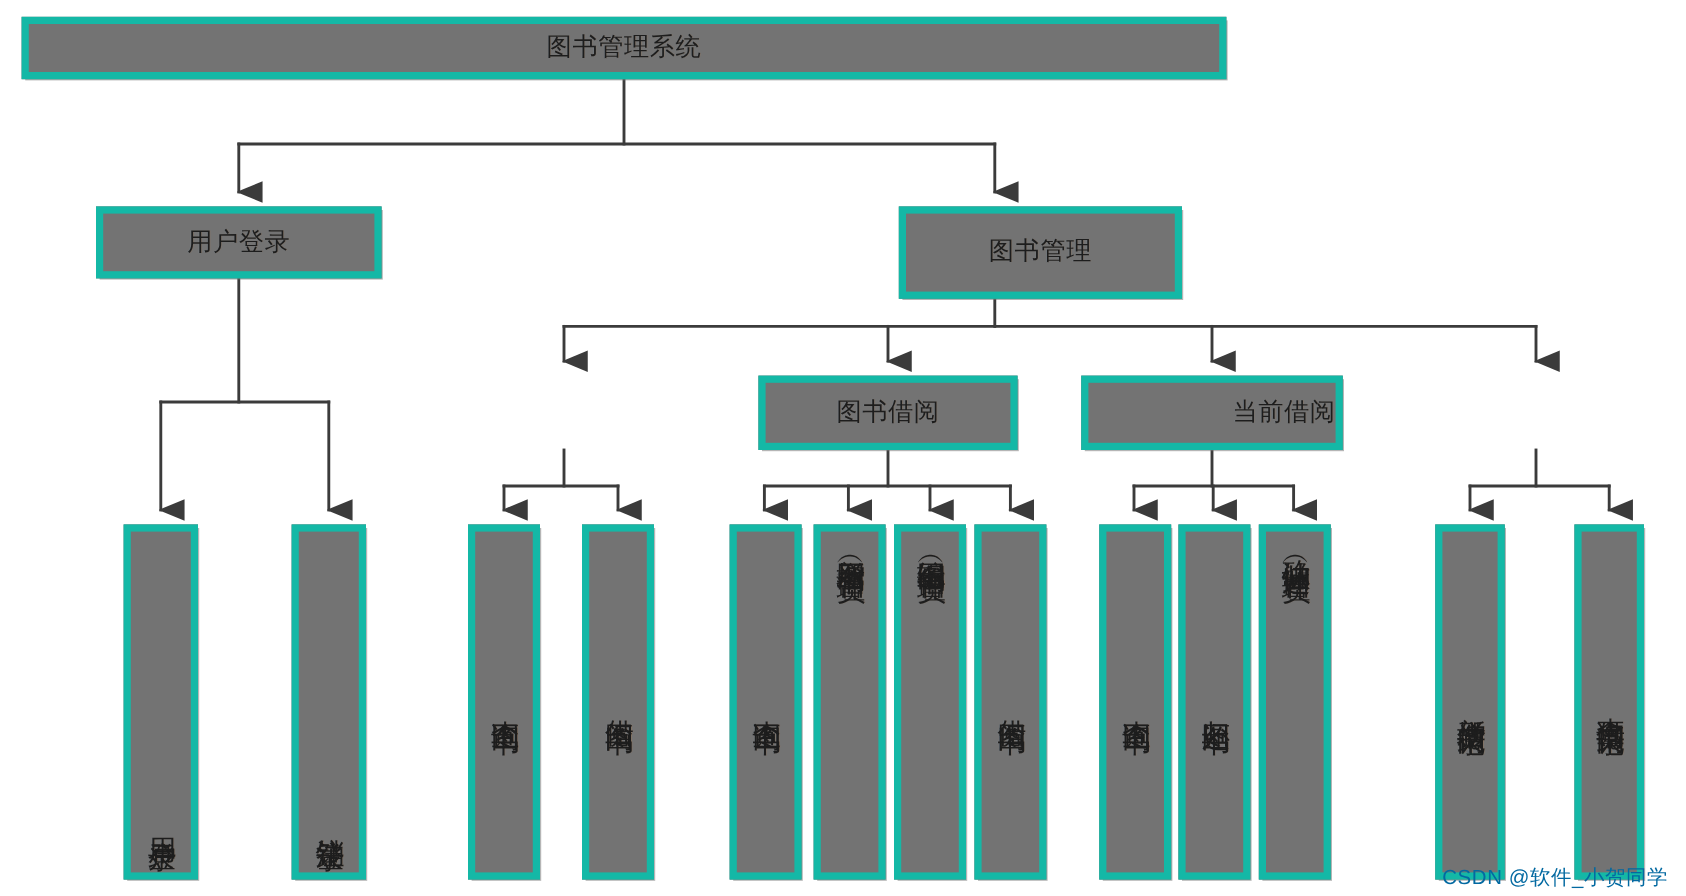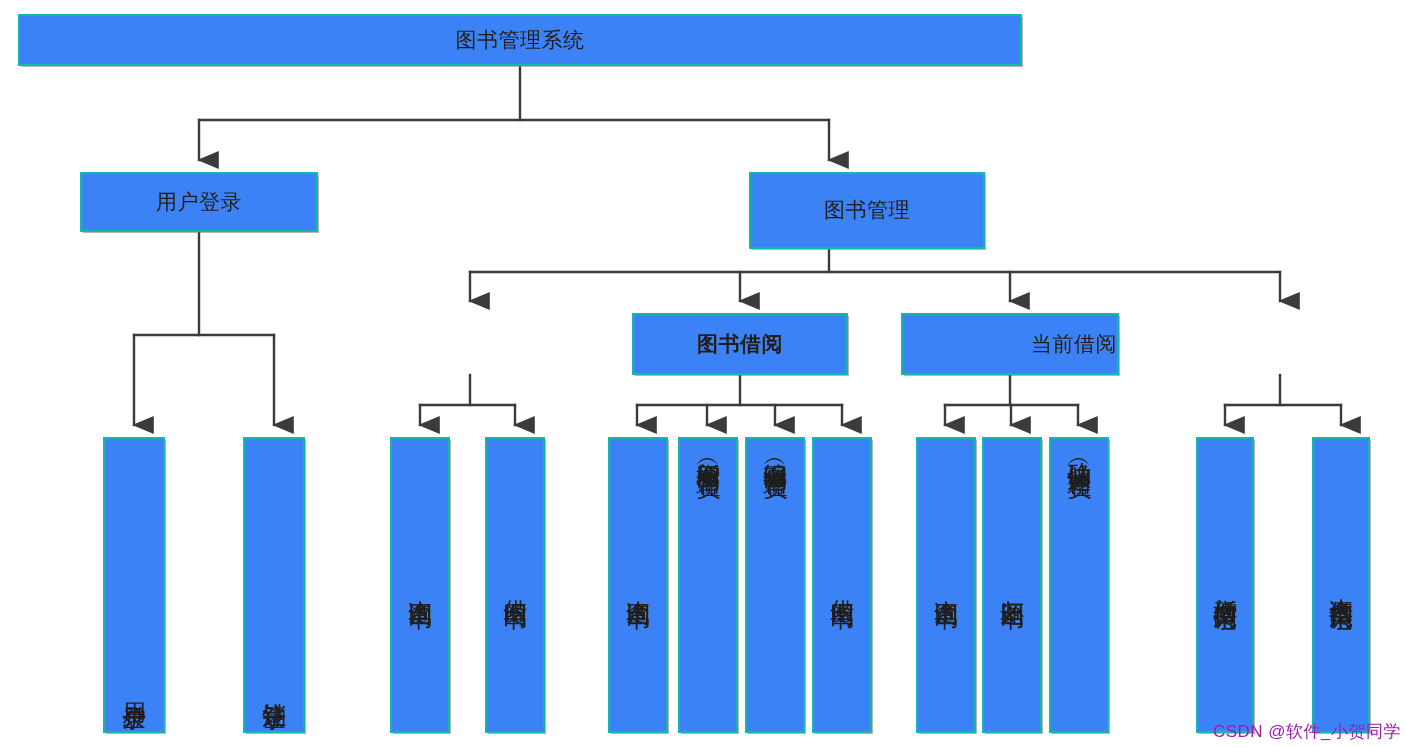--- a/index.html
+++ b/index.html
@@ -18,22 +18,22 @@
   svg.lines{
     position:absolute;
     left:0; top:0;
     width:1405px;
     height:747px;
     pointer-events:none;
   }
   .node{
     position:absolute;
     box-sizing:border-box;
-    background:#3b82f6;
-    border:2px solid #14b8a6;
+    background:#737373;
+    border:6px solid #14b8a6;
     box-shadow:2px 2px 0 -1px rgba(120,120,120,.55);
     display:flex;
     align-items:center;
     justify-content:center;
     z-index:3;
   }
   .node .lbl{
     font-size:21px;
     line-height:1.15;
     letter-spacing:.5px;
@@ -53,24 +53,24 @@
     line-height:1.18;
     letter-spacing:2px;
     white-space:nowrap;
   }
   .node.vert.anchor-bottom{ align-items:flex-end; }
   .node.vert.anchor-top{ align-items:flex-start; }
   .node.vert.anchor-bottom .lbl,
   .node.vert.anchor-top .lbl{ }
   .watermark{
     position:absolute;
-    right:4px;
+    right:15px;
     bottom:4px;
     font-size:17px;
-    color:#a21caf;
+    color:#0369a1;
     letter-spacing:.5px;
     z-index:6;
     white-space:nowrap;
   }
 </style>
 </head>
 <body>
 
 <div id="canvas">
 
@@ -130,21 +130,21 @@
 
   <div class="node" style="left:80px; top:172px; width:238px; height:60px;">
     <span class="lbl">用户登录</span>
   </div>
 
   <div class="node" style="left:749px; top:172px; width:236px; height:77px;">
     <span class="lbl">图书管理</span>
   </div>
 
 
-  <div class="node" style="left:632px; top:313px; width:216px; height:62px;font-weight:bold;">
+  <div class="node" style="left:632px; top:313px; width:216px; height:62px;">
     <span class="lbl">图书借阅</span>
   </div>
 
   <div class="node" style="left:901px; top:313px; width:218px; height:62px;justify-content:flex-end;">
     <span class="lbl">当前借阅</span>
   </div>
 
 
   <div class="node vert anchor-bottom" style="left:103px; top:437px; width:62px; height:296px; padding-bottom:40px;">
     <span class="lbl">用户登录</span>

